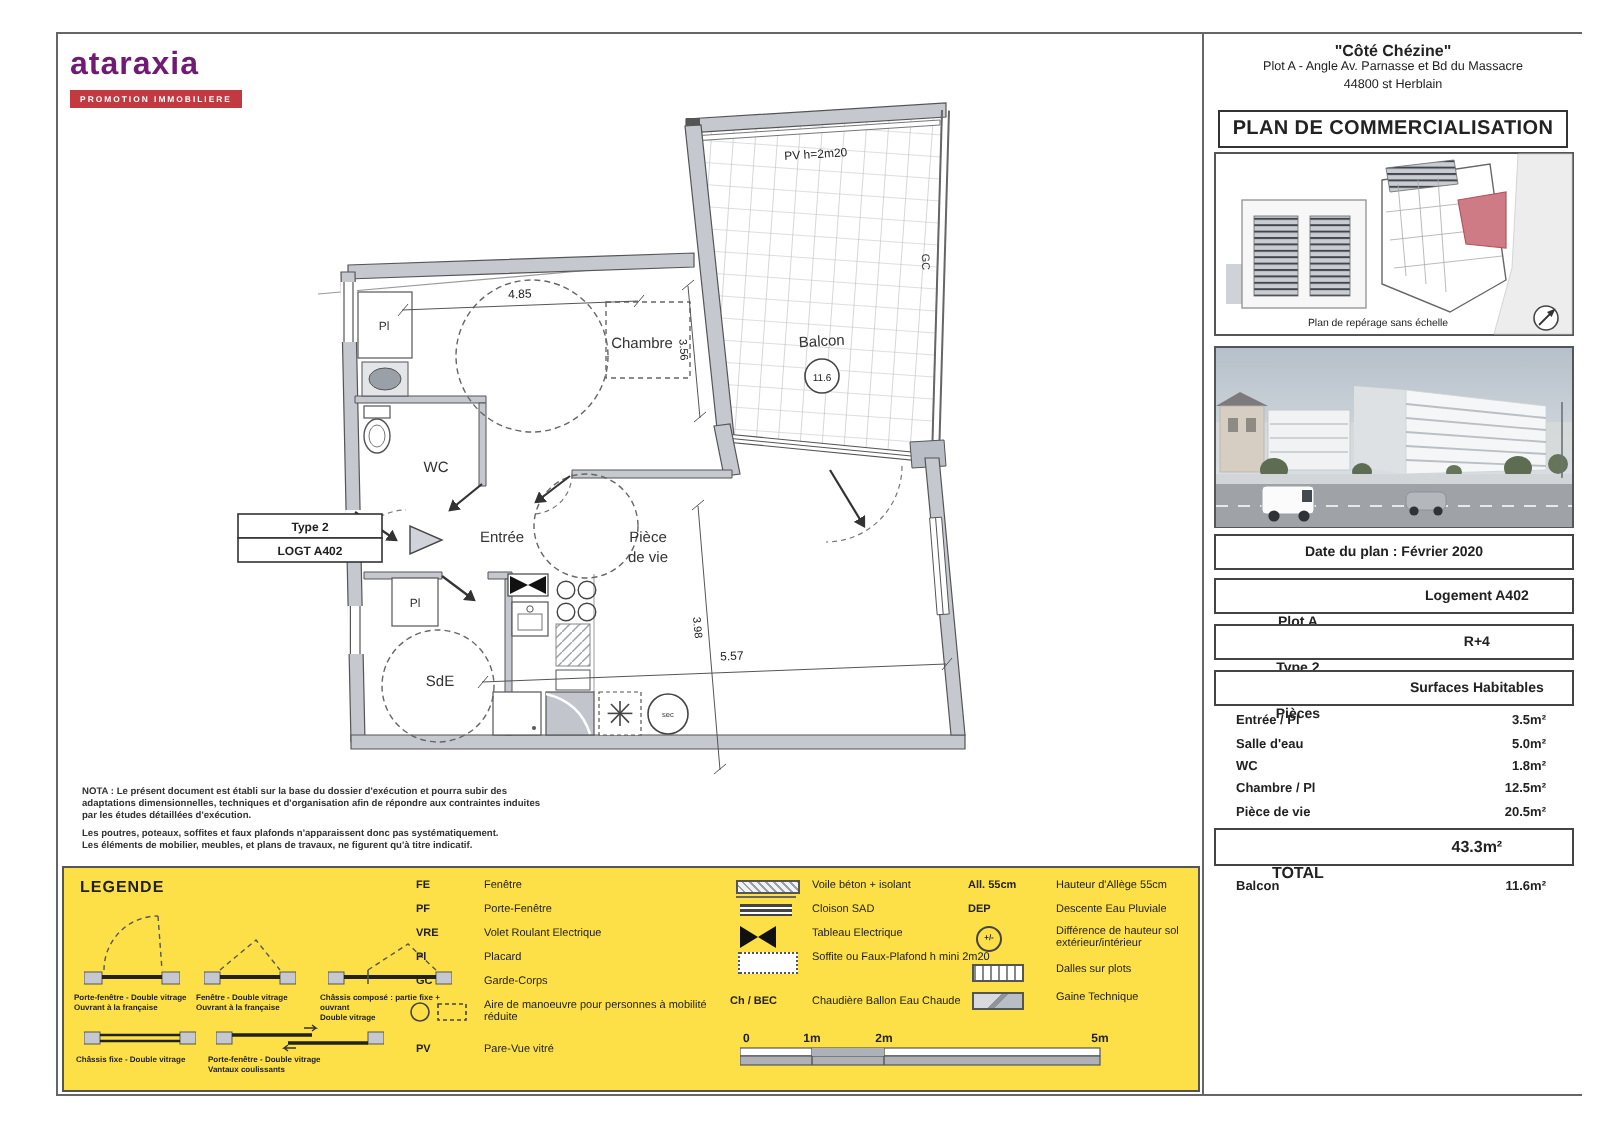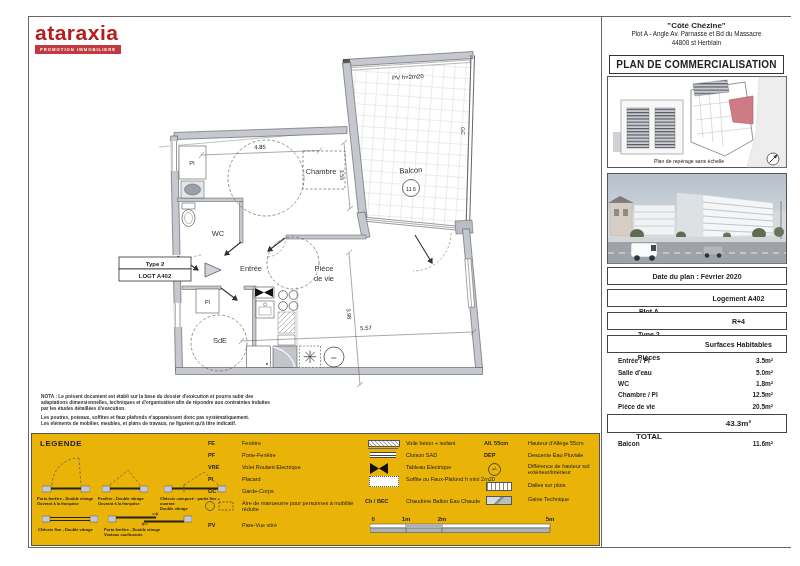--- a/index.html
+++ b/index.html
@@ -1,37 +1,37 @@
 <!DOCTYPE html>
 <html><head>
 <meta charset="utf-8">
 <style>
   html,body{margin:0;padding:0;background:#fff;}
   body{width:800px;height:566px;position:relative;font-family:"Liberation Sans",sans-serif;color:#222;overflow:hidden;}
   .abs{position:absolute;}
   .sheet{position:absolute;left:28px;top:16px;width:761px;height:530px;border:1px solid #666;background:#fff;}
   
   .logo{position:absolute;left:6px;top:6px;width:90px;}
-  .logo .brand{font-size:21px;font-weight:bold;color:#b91c1c;letter-spacing:.5px;line-height:20px;}
+  .logo .brand{font-size:16px;font-weight:bold;color:#701a75;letter-spacing:.5px;line-height:20px;}
   .logo .tag{margin-top:2px;width:86px;height:9px;background:#c23a40;color:#fff;font-size:4.2px;letter-spacing:1px;text-align:center;line-height:9px;font-weight:bold;}
   
   .panel{position:absolute;left:572px;top:0;width:189px;height:530px;border-left:1px solid #666;background:#fff;}
   .panel .hdr{position:absolute;left:0;top:4px;width:100%;text-align:center;}
   .hdr .proj{font-size:8px;font-weight:bold;}
   .hdr .addr{font-size:6.3px;line-height:8.5px;}
   .docbox{position:absolute;left:7px;top:38px;width:173px;height:17px;border:1.3px solid #333;font-size:10px;font-weight:bold;text-align:center;line-height:17px;letter-spacing:.2px;}
   .secbox{position:absolute;left:5px;width:180px;}
   .cell-row{position:absolute;left:5px;width:178px;height:16px;border:1px solid #444;display:flex;background:#fff;}
   .cell-row .c1{width:46%;border-right:1px solid #444;display:flex;align-items:center;justify-content:center;font-weight:bold;font-size:7px;margin-top:21px;}
   .cell-row .c2{flex:1;display:flex;align-items:center;justify-content:center;font-weight:bold;font-size:7px;}
   .list-row{display:flex;justify-content:space-between;align-items:center;height:11.4px;padding:0 12px 0 11px;font-size:6.5px;font-weight:600;}
   
   .nota{position:absolute;left:12px;top:377px;width:320px;font-size:4.8px;line-height:6.2px;font-weight:600;color:#333;}
   
-  .legend{position:absolute;left:2px;top:416px;width:567px;height:111px;border:1px solid #555;background:#eab308;}
+  .legend{position:absolute;left:2px;top:416px;width:567px;height:111px;border:1px solid #555;background:#fde047;}
   .legend .title{position:absolute;left:8px;top:5px;font-size:8px;font-weight:bold;letter-spacing:.5px;}
   .cap{position:absolute;font-size:4px;line-height:4.8px;font-weight:600;color:#222;}
   .k{position:absolute;font-size:5.5px;font-weight:bold;}
   .lb{position:absolute;font-size:5.5px;line-height:6.3px;}
   .sym-voile{position:absolute;width:30px;height:5px;border:.6px solid #555;background:repeating-linear-gradient(45deg,#f2f2f2 0 1.8px,#9aa0a8 1.8px 2.8px);}
   .sym-iso{position:absolute;width:30px;height:2px;border-bottom:1px solid #666;}
   .sym-cloison{position:absolute;width:26px;height:6px;background:repeating-linear-gradient(180deg,#444 0 1.3px,#fff 1.3px 2.6px);}
   .sym-soffite{position:absolute;width:28px;height:9px;border:1px dotted #555;background:#fff;}
   .sym-dalles{position:absolute;width:24px;height:7px;border:.7px solid #555;background:repeating-linear-gradient(90deg,#888 0 1px,#fff 1px 4px);}
   .sym-gaine{position:absolute;width:24px;height:7px;border:.7px solid #555;background:linear-gradient(135deg,#d8dade 0 45%,#8f949b 45% 55%,#b9bdc4 55% 100%);}

